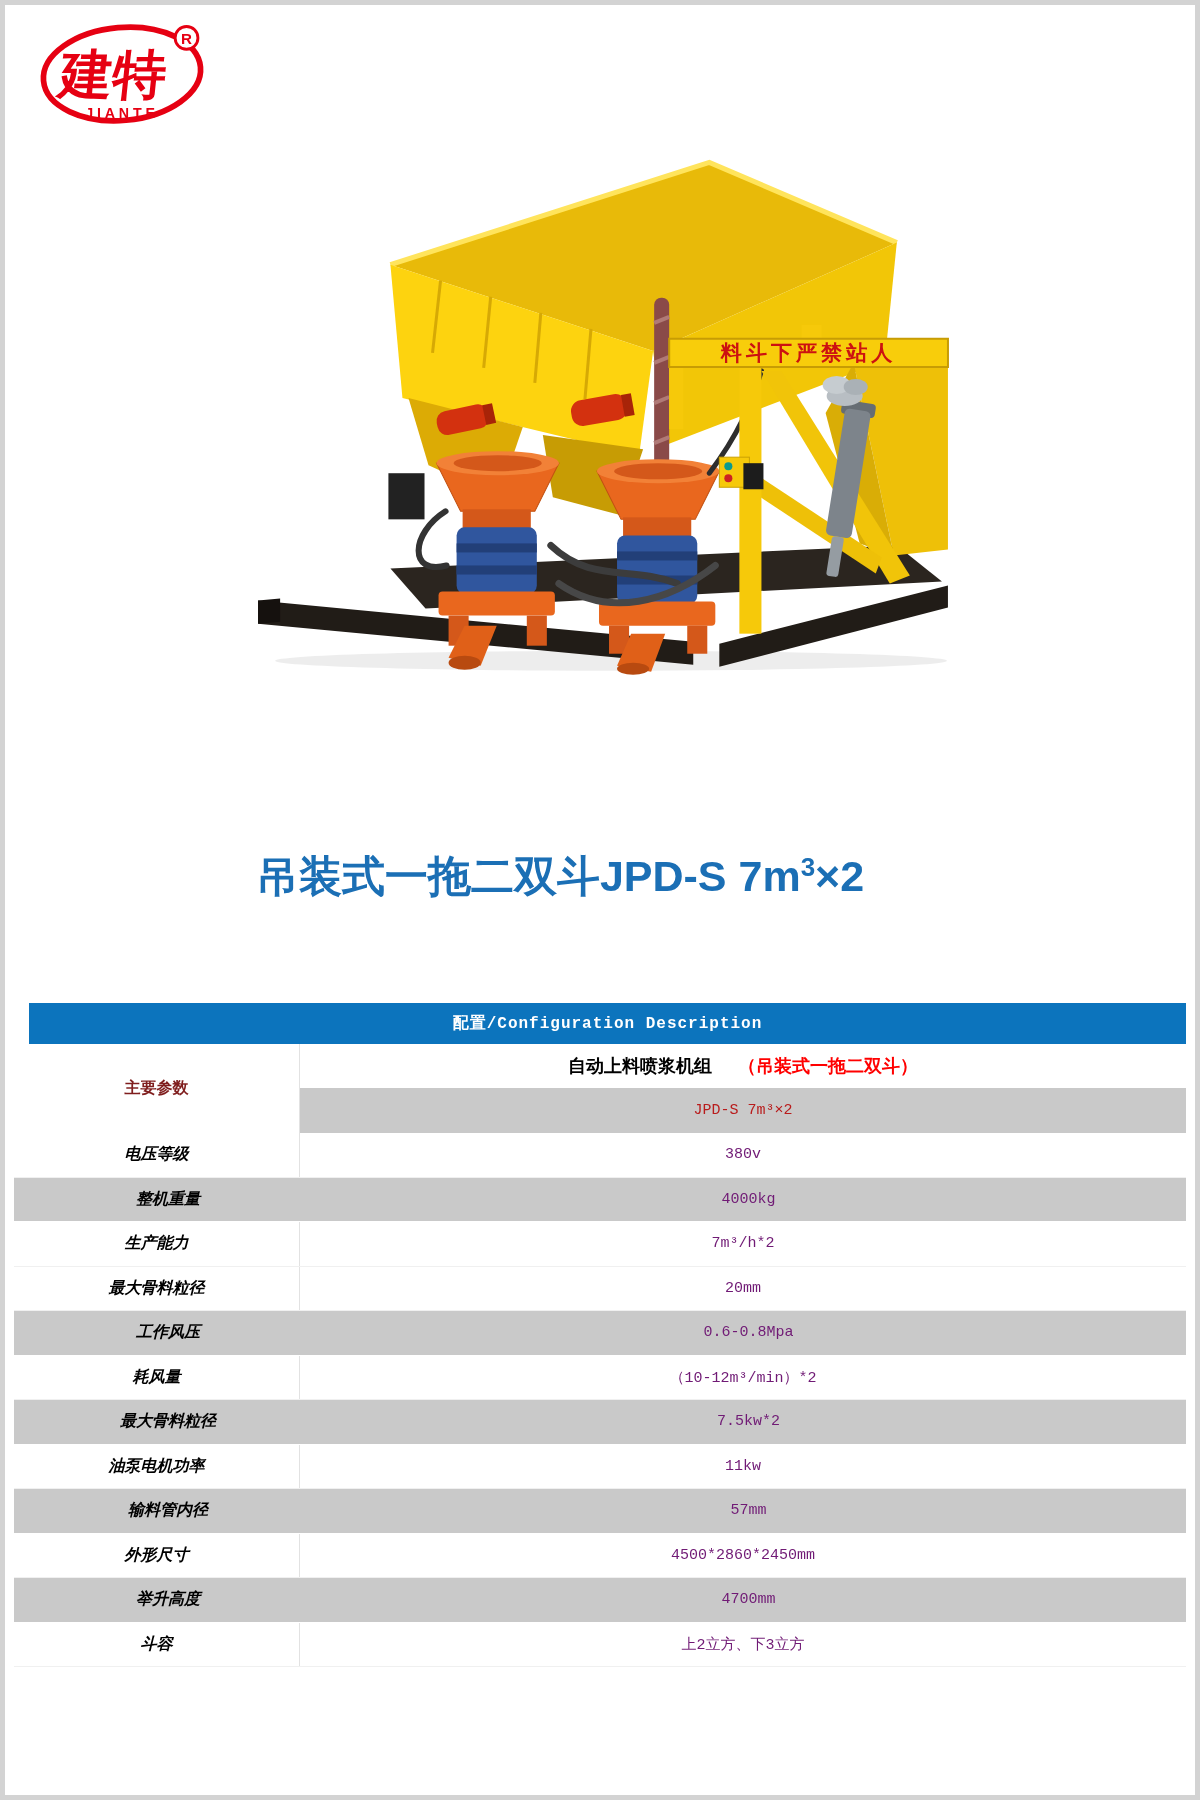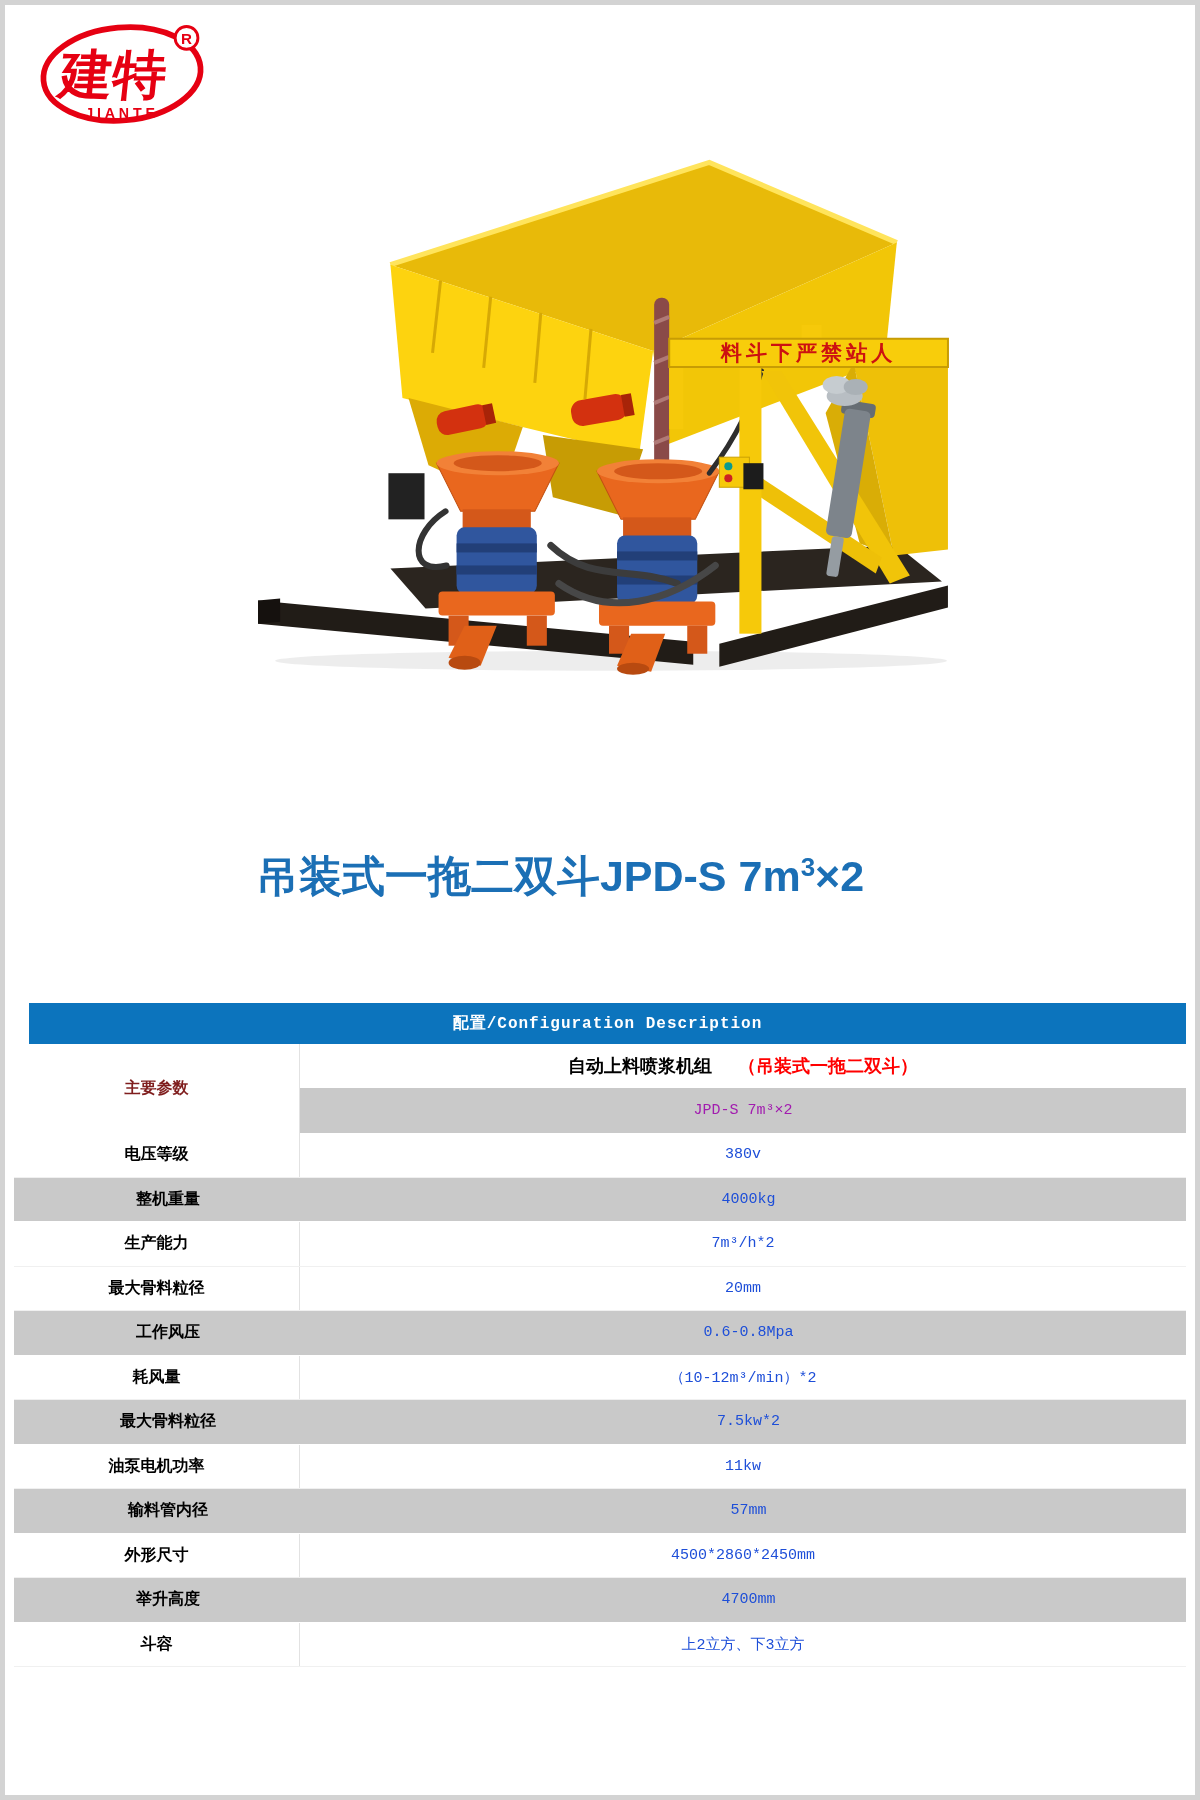--- a/index.html
+++ b/index.html
@@ -35,31 +35,31 @@
     width:286px;box-sizing:border-box;border-right:1px solid #e2e2e2;background:#fff;
     display:flex;align-items:center;justify-content:center;
     font-size:16px;font-weight:bold;color:#7f1d1d;
   }
   .top-right{flex:1;display:flex;flex-direction:column;}
   .r1{height:44px;background:#fff;display:flex;align-items:center;justify-content:center;gap:26px;}
   .r1 .blk{font-size:18px;font-weight:bold;color:#000;}
   .r1 .red{font-size:18px;font-weight:bold;color:#ff0000;}
   .r2{
     height:45px;background:#c9c9c9;display:flex;align-items:center;justify-content:center;
-    font-family:"Liberation Mono",monospace;font-size:15px;color:#a21caf;
+    font-family:"Liberation Mono",monospace;font-size:15px;color:#b91c1c;
   }
   .spec-row{display:flex;height:44.5px;background:#fff;box-sizing:border-box;border-bottom:1px solid #f0f0f0;}
   .spec-row .cl{
     width:286px;box-sizing:border-box;border-right:1px solid #e2e2e2;
     display:flex;align-items:center;justify-content:center;
-    font-size:16px;font-weight:bold;color:#000;
+    font-size:16px;font-weight:bold;color:#000;font-style:italic;
   }
   .spec-row .cv{
     flex:1;display:flex;align-items:center;justify-content:center;
-    font-family:"Liberation Mono",monospace;font-size:15px;color:#1d4ed8;
+    font-family:"Liberation Mono",monospace;font-size:15px;color:#701a75;
   }
   .spec-row.alt{background:#c9c9c9;border-bottom:1px solid #ffffff;}
   .spec-row.alt .cl{border-right:none;margin-left:11px;}
 </style>
 </head>
 <body>
 
 <div class="page">
 
   <div class="logo">

